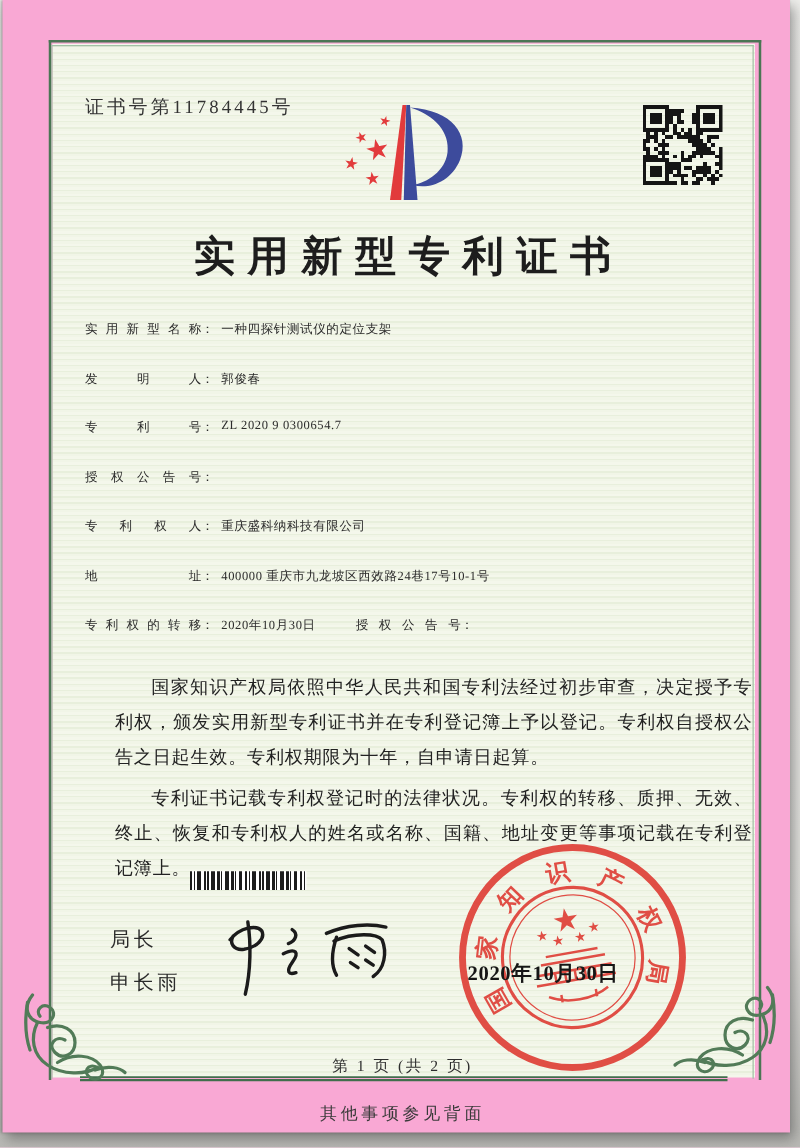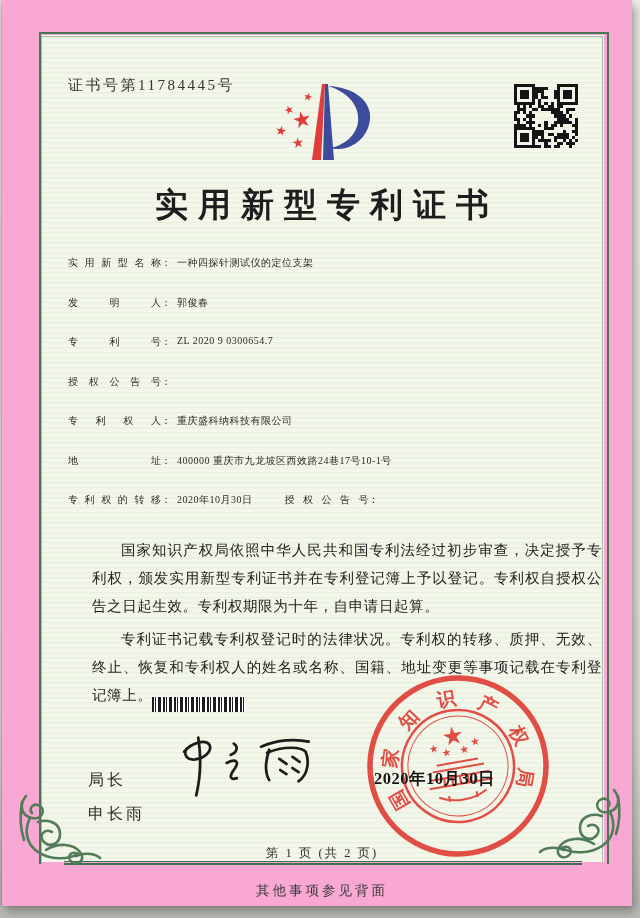--- a/index.html
+++ b/index.html
@@ -42,21 +42,21 @@
   .flabel{display:inline-block;width:93px;text-align:justify;text-align-last:justify;letter-spacing:0;}
   .colon{margin-right:6px;}
   .fvalue{letter-spacing:.5px;}
   .grant-second{margin-left:32px;display:flex;}
   .grant-second .flabel{width:84px;}
   .paras{position:absolute;left:66px;top:537px;width:510px;margin-left:24px;}
   .paras p{
     margin:0 0 6px 0;font-size:14.5px;line-height:1.92;text-align:justify;
     text-indent:2em;letter-spacing:.6px;color:#222;
   }
-  .officer{position:absolute;left:86px;top:742px;font-size:16px;letter-spacing:3px;margin-top:28px;}
+  .officer{position:absolute;left:86px;top:742px;font-size:16px;letter-spacing:3px;}
   .officer div{margin-bottom:13px;}
   .barcode{
     position:absolute;left:150px;top:697px;width:93px;height:15px;background:#fff;
     background-image:repeating-linear-gradient(90deg,#1c1c1c 0 2px,#fff 2px 3px,#1c1c1c 3px 4px,#fff 4px 6px,#1c1c1c 6px 9px,#fff 9px 11px);
   }
   .signature{position:absolute;left:176px;top:730px;width:152px;height:74px;}
   .seal{position:absolute;left:362px;top:672px;width:188px;height:188px;transform:rotate(-10deg);opacity:.92;}
   .seal-date{
     position:absolute;left:372px;top:768px;width:140px;z-index:6;
     font-size:16.5px;font-weight:700;color:#161616;letter-spacing:.5px;white-space:nowrap;

